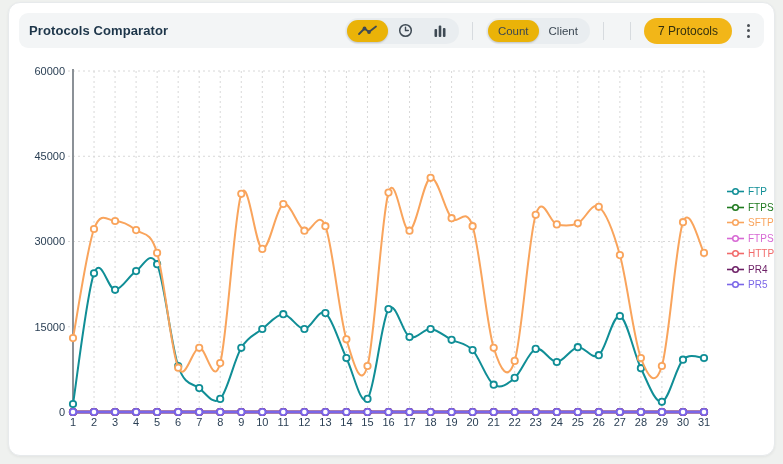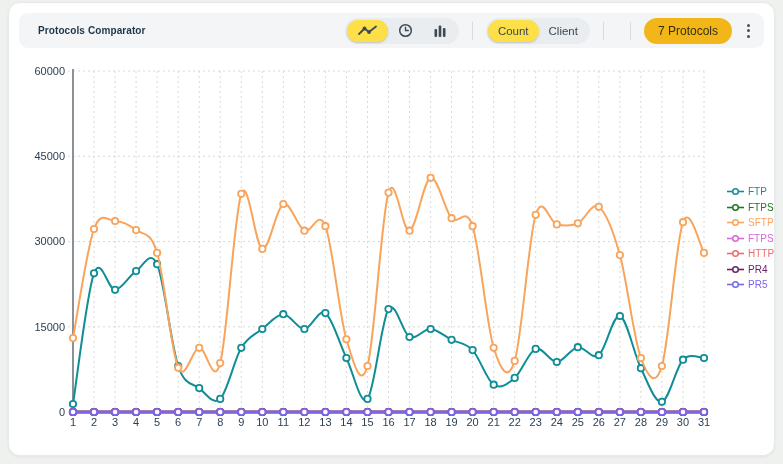--- a/index.html
+++ b/index.html
@@ -13,33 +13,33 @@
   .card {
     position:absolute; left:8px; top:2px; width:767px; height:454px;
     background:#ffffff; border:1px solid #e7eaec; border-radius:12px;
     box-shadow:0 1px 3px rgba(0,0,0,.06);
   }
   .header {
     position:absolute; left:10px; top:10px; right:10px; height:35px;
     background:#f3f5f6; border-radius:9px;
     display:flex; align-items:center; padding:0 10px;
   }
-  .title { font-size:10px; font-weight:700; color:#1d3549; margin-left:9px; letter-spacing:.1px; }
+  .title { font-size:13px; font-weight:700; color:#1d3549; letter-spacing:.1px; }
   .spacer { flex:1; }
   .toggle-group {
     background:#e9edf0; border-radius:14px; padding:2px;
     display:flex; align-items:center; height:26px;
   }
   .tg-btn {
     border:none; background:transparent; cursor:pointer;
     font-family:"Liberation Sans", sans-serif;
     font-size:11.5px; color:#3b4752; padding:4px 10px; border-radius:12px;
     display:flex; align-items:center; justify-content:center; height:22px;
   }
-  .tg-btn.selected { background:#fde047; box-shadow:0 1px 2px rgba(0,0,0,.18); }
+  .tg-btn.selected { background:#eab308; box-shadow:0 1px 2px rgba(0,0,0,.18); }
   .tg-btn svg { display:block; }
   .vdiv { width:1px; height:18px; background:#d7dbdf; margin:0 13px; }
   .badge {
     background:#f2b618; color:#33300f; font-size:12px; font-weight:500;
     border-radius:14px; padding:6px 14px; cursor:pointer; white-space:nowrap;
   }
   .kebab { margin-left:11px; padding:2px 4px; cursor:pointer; display:flex; flex-direction:column; gap:2.5px; }
   .kebab i { width:3px; height:3px; border-radius:50%; background:#4a4f54; display:block; }
   #chart { position:absolute; left:0; top:0; }
   #legend {

